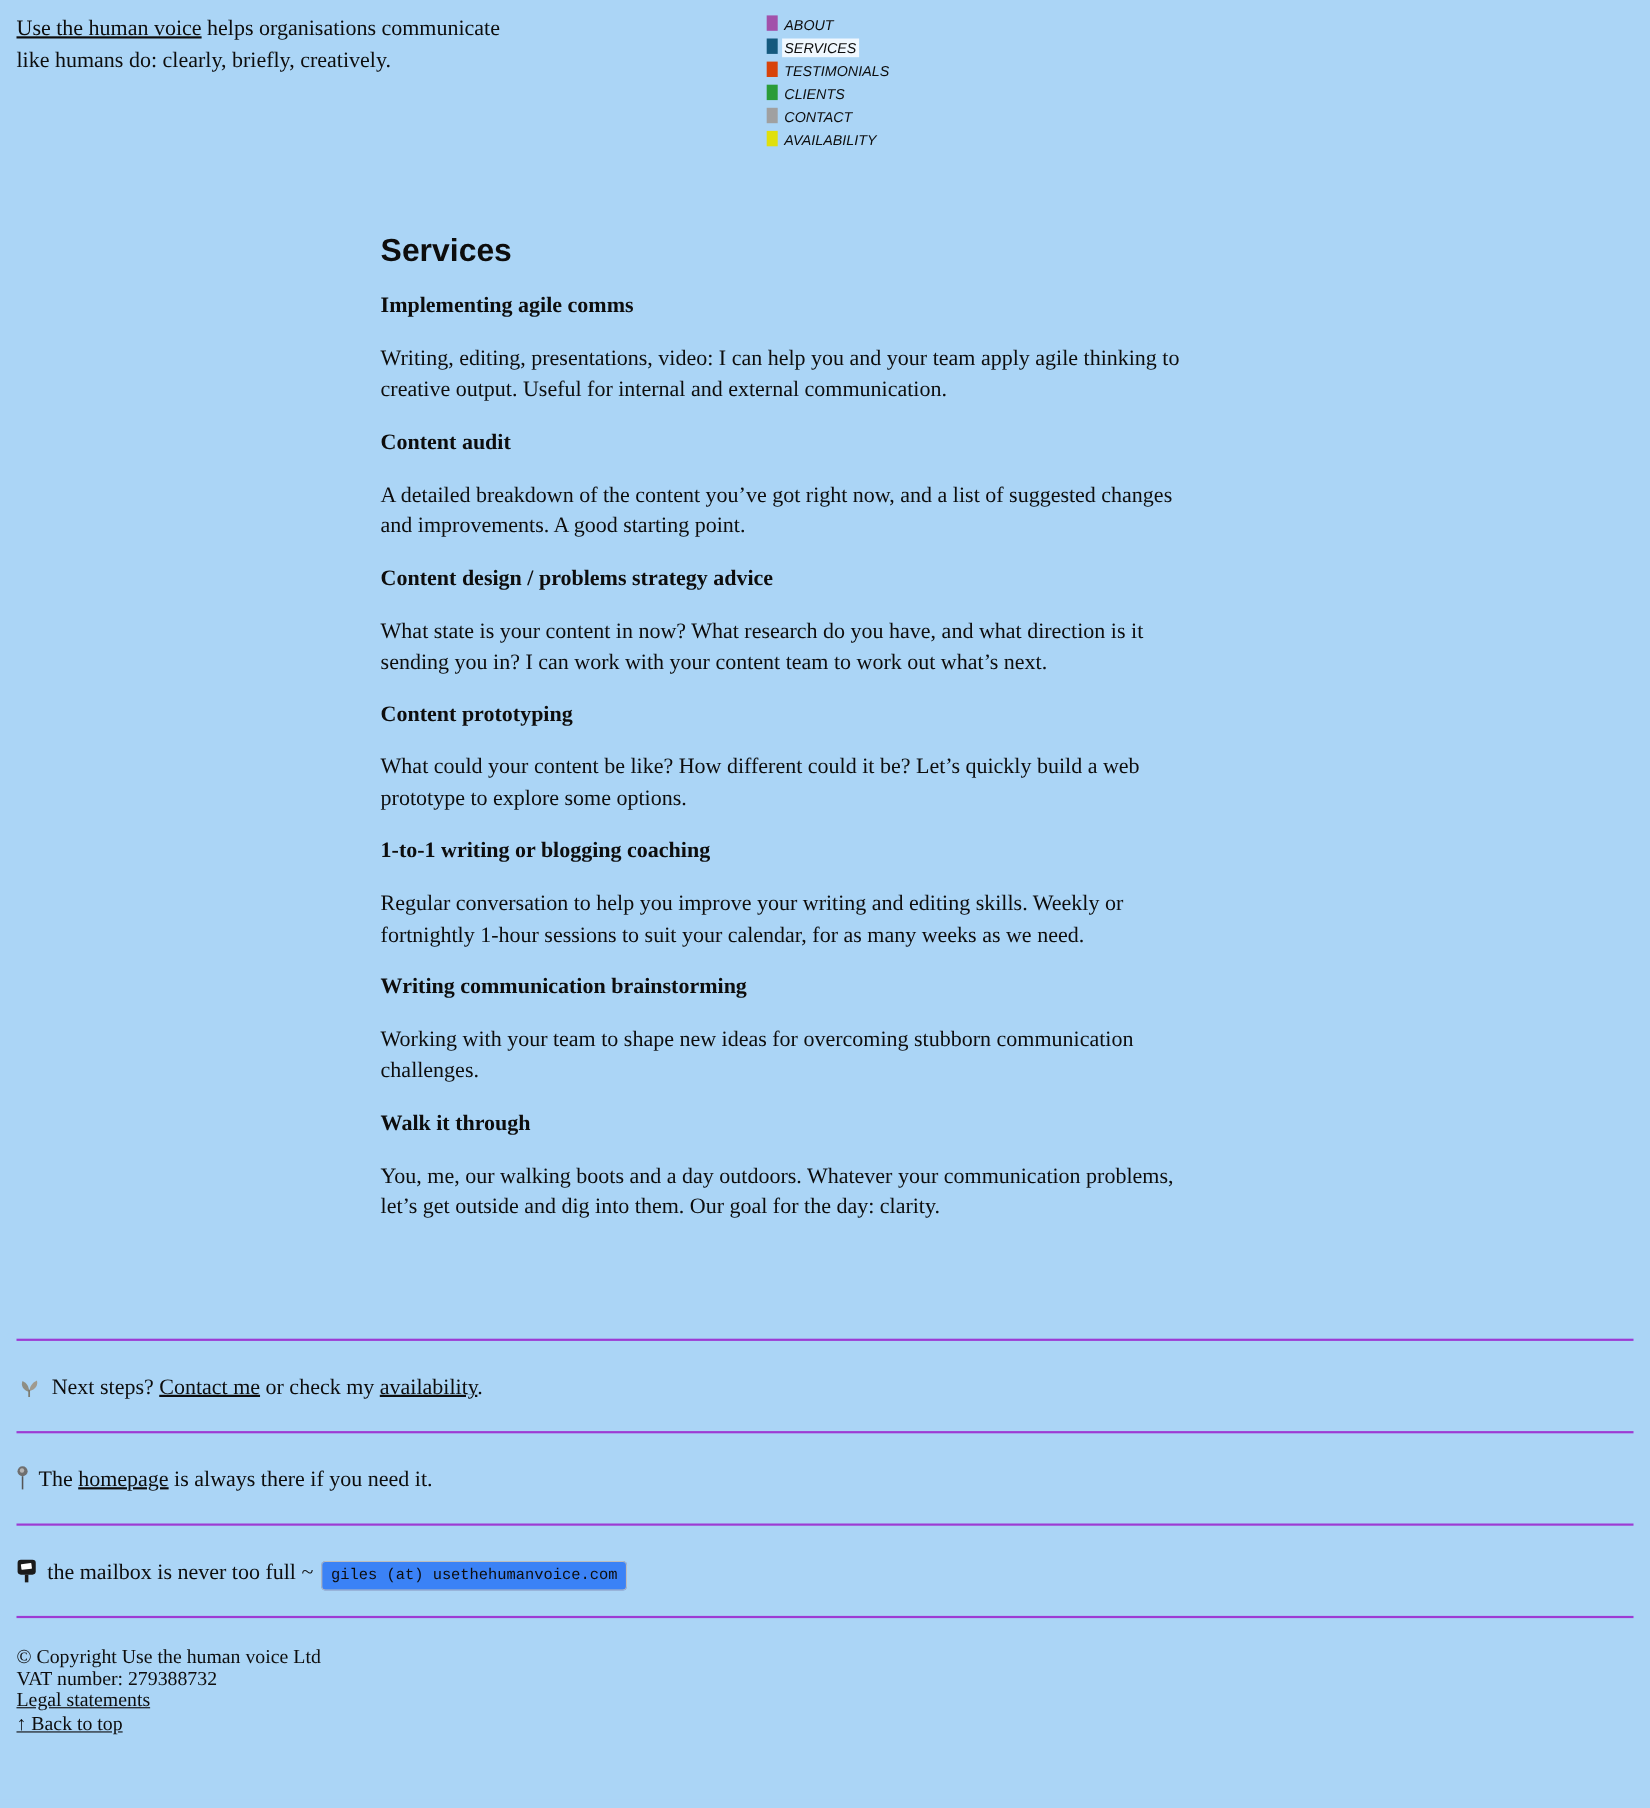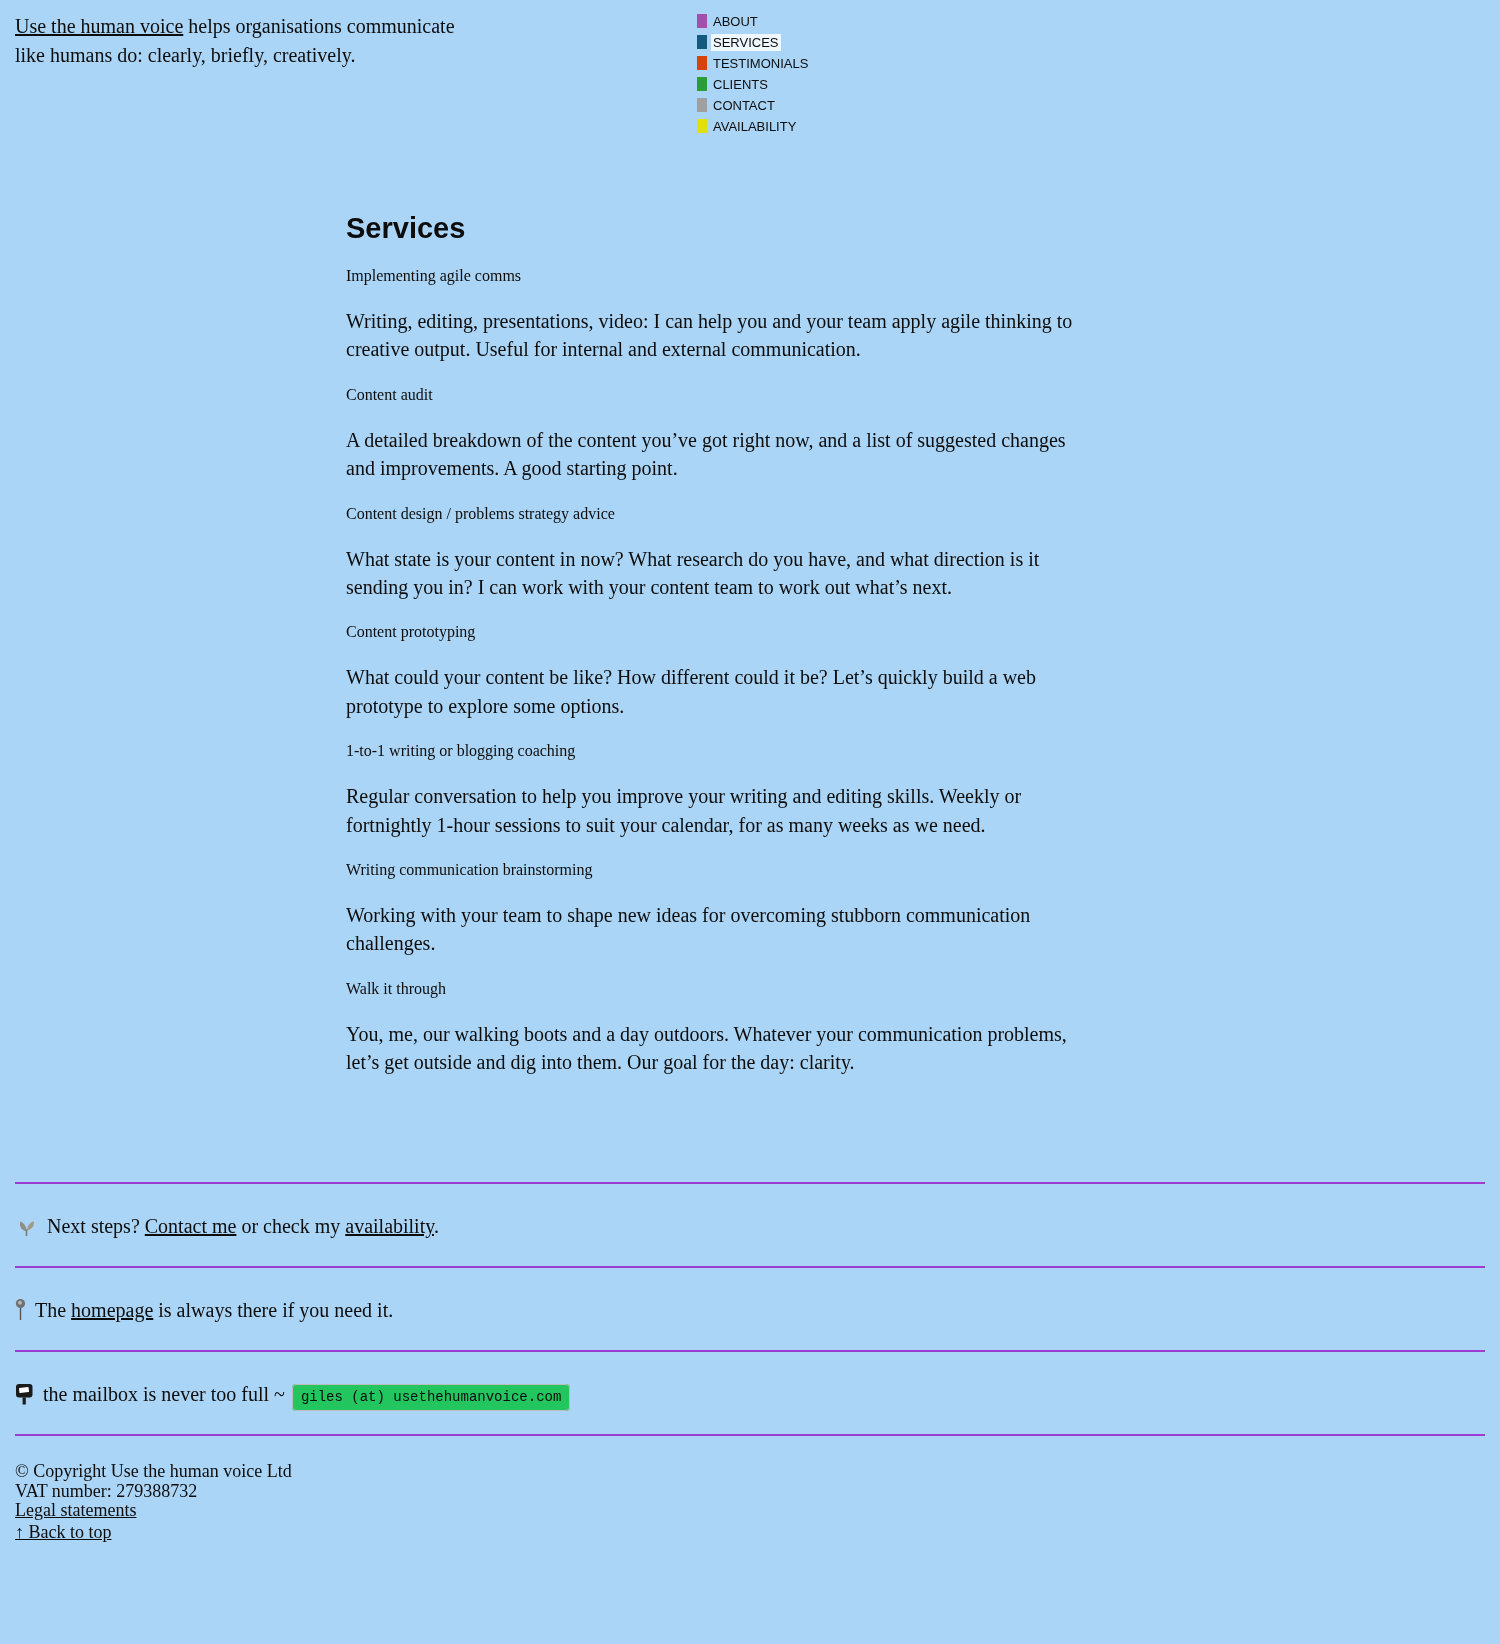--- a/index.html
+++ b/index.html
@@ -26,24 +26,25 @@
   }
   nav ul {
     list-style: none;
     margin: 2px 0 0 0;
     padding: 0;
     font-family: "Liberation Sans", sans-serif;
     font-size: 13px;
   }
   nav li {
     display: flex;
-    align-items: center;
+    align-items: flex-start;
     margin-bottom: 7px;
     height: 14px;
     cursor: pointer;
+    font-style: italic;
   }
   .swatch {
     display: inline-block;
     width: 10px;
     height: 14px;
     margin-right: 4px;
     flex: 0 0 10px;
   }
   .nav-label { padding: 1px 2px; }
 
@@ -52,22 +53,22 @@
     max-width: 737px;
     margin: 72px 0 0 331px;
   }
   main h1 {
     font-family: "Liberation Sans", sans-serif;
     font-size: 29px;
     font-weight: bold;
     margin: 0 0 22px 0;
   }
   main h3 {
-    font-size: 16px;
-    font-weight: normal;
+    font-size: 20px;
+    font-weight: bold;
     margin: 22px 0;
   }
   main p {
     font-size: 20px;
     line-height: 1.42;
     margin: 22px 0;
   }
 
   
   footer { margin-top: 106px; }
@@ -78,21 +79,21 @@
   }
   .note {
     font-size: 20px;
     line-height: 1.4;
     margin: 28px 0 22px 0;
   }
   .note .icon { margin-right: 9px; vertical-align: -4px; }
   code.email {
     font-family: "Liberation Mono", "DejaVu Sans Mono", monospace;
     font-size: 14px;
-    background: #22c55e;
+    background: #3b82f6;
     border: 1px solid #bdbdbd;
     border-radius: 4px;
     padding: 4px 8px 5px 8px;
     margin-left: 7px;
     white-space: nowrap;
   }
   .legal {
     margin: 26px 0 0 0;
     font-size: 18px;
     line-height: 1.08;

